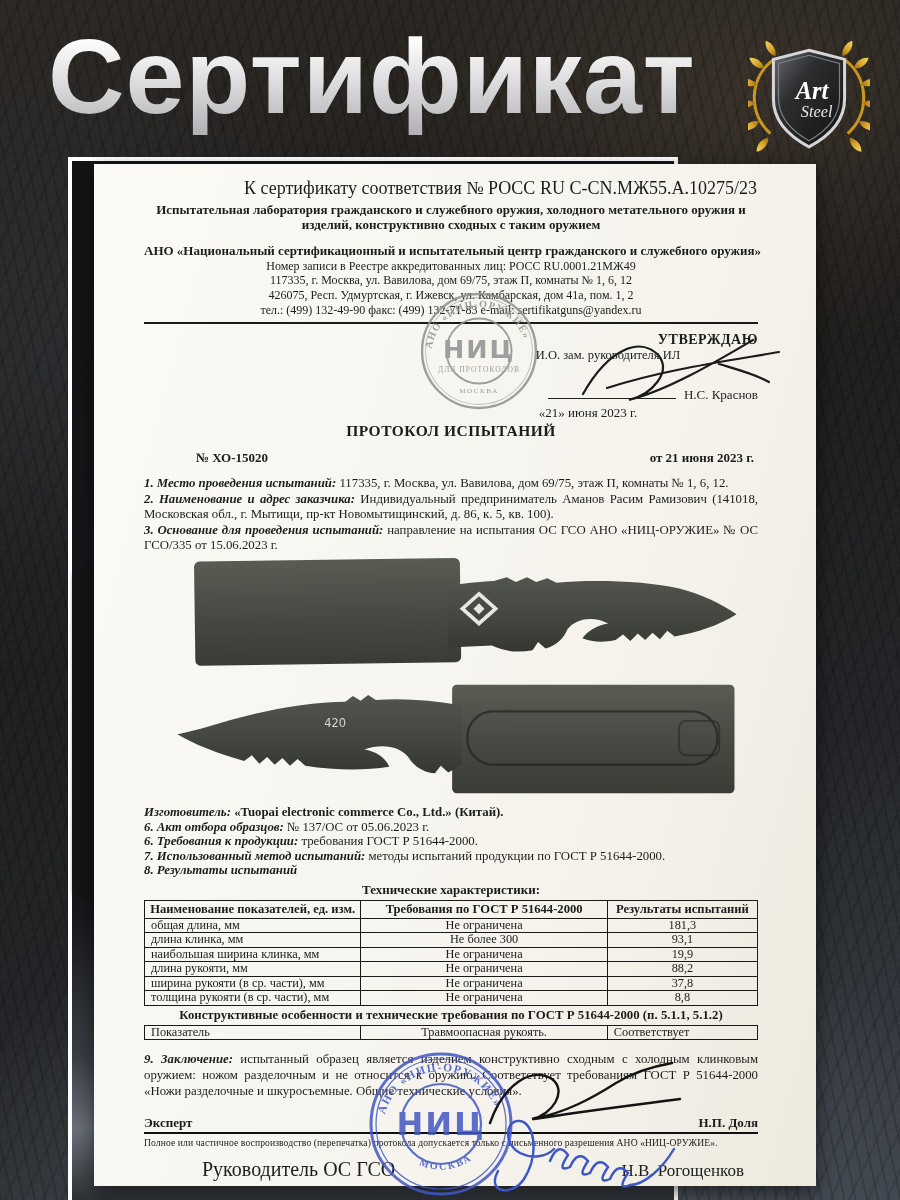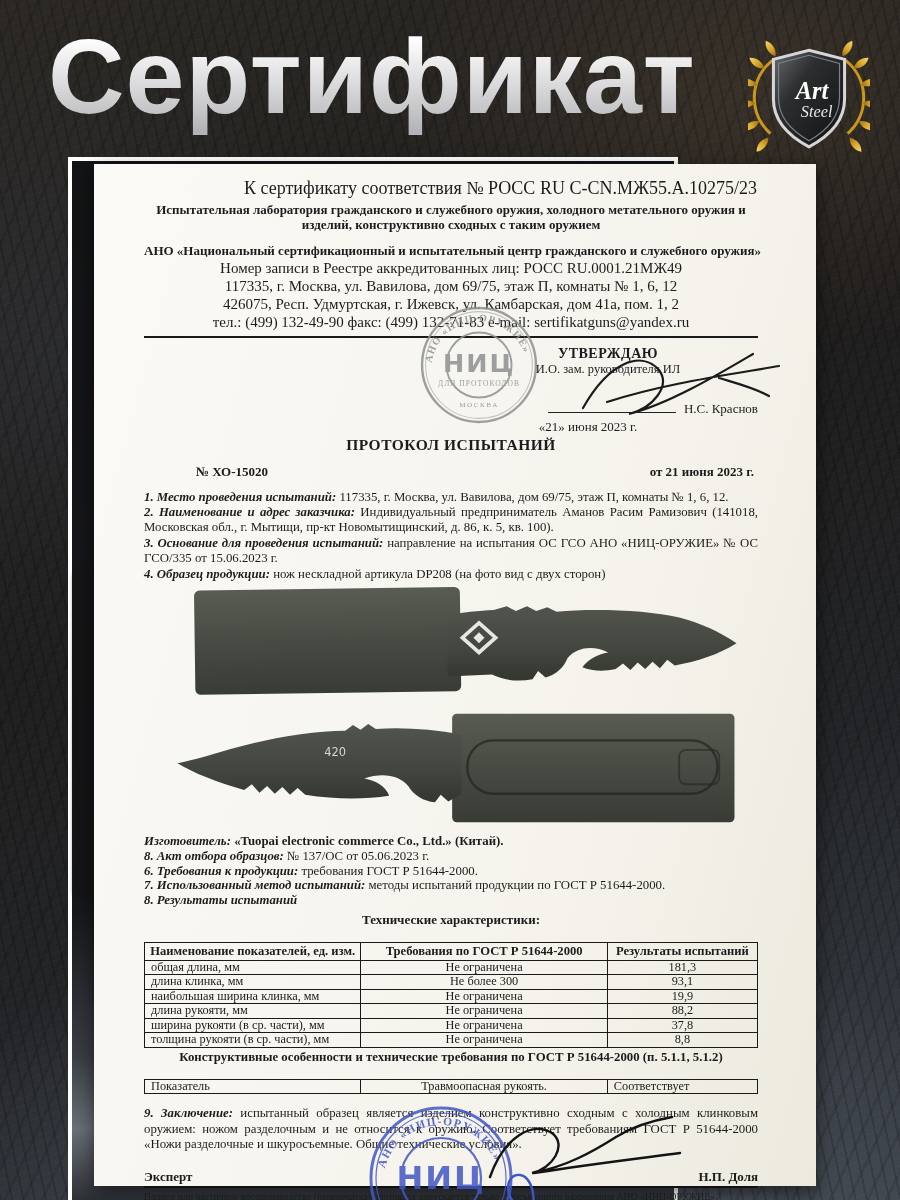--- a/index.html
+++ b/index.html
@@ -40,40 +40,40 @@
     position:absolute; left:22px; top:3px; width:722px; height:1022px;
     background:linear-gradient(105deg,#fbfaf6 0%,#f5f3ec 65%,#eceade 100%);
     box-shadow:0 6px 18px rgba(0,0,0,.55);
     padding:14px 58px 0 50px;
     color:#1c1c1c;
   }
   .hdr { text-align:center; line-height:1.15; }
   .hdr .cert-line { font-size:18px; white-space:nowrap; margin-left:100px; text-align:left; }
   .hdr .lab { font-weight:bold; font-size:13px; margin-top:4px; }
   .hdr .org { font-weight:bold; font-size:13px; margin-top:11px; white-space:nowrap; }
-  .hdr .sm { font-size:15px; margin-top:1px; }
+  .hdr .sm { font-size:12px; margin-top:1px; }
   .rule-thick { border-bottom:2.5px solid #1a1a1a; margin-top:4px; }
   .approve-row { position:relative; height:98px; }
   .stamp-wrap { position:absolute; left:274px; top:-34px; opacity:.85; }
   .approve-block { position:absolute; right:0; top:8px; width:300px; text-align:center; font-size:12.5px; }
-  .approve-block .cap { font-weight:bold; font-size:14px; letter-spacing:.5px; }
+  .approve-block .cap { font-weight:bold; font-size:14px; letter-spacing:.5px;text-align:right; }
   .sig-line { margin-top:24px; text-align:right; font-size:13px; }
   .sig-line .ln { display:inline-block; width:128px; border-bottom:1.5px solid #222; height:11px; margin-right:8px; }
   .approve-date { font-size:13px; margin-top:2px; margin-right:40px; }
   .protocol-title { text-align:center; font-weight:bold; font-size:15.5px; letter-spacing:.5px; }
   .num-row { display:flex; justify-content:space-between; font-weight:bold; font-size:13px; margin:10px 4px 0 52px; }
   .items { margin-top:10px; font-size:12.8px; line-height:1.17; text-align:justify; }
   .items p { margin-top:1px; }
   .lead { font-weight:bold; font-style:italic; }
   .k1 { margin:4px 0 0 40px; display:block; }
   .k2 { margin:0 0 0 18px; display:block; }
   .manu { font-size:12.8px; margin-top:4px; }
   .items5 { font-size:12.8px; line-height:1.14; }
   .tbl-cap { text-align:center; font-weight:bold; font-size:13px; margin-top:4px; }
-  table { width:100%; border-collapse:collapse; margin-top:14px; font-size:12.3px;padding-left:16px; }
+  table { width:100%; border-collapse:collapse; margin-top:2px; font-size:12.3px;padding-left:16px; }
   table, th, td { border:1.5px solid #1a1a1a; }
   th { font-weight:bold; padding:1px 4px; font-size:12.6px; }
   td { padding:0 6px; line-height:1.1; }
   td.c { text-align:center; }
   .col1 { width:35.3%; } .col2 { width:40.2%; } .col3 { width:24.5%; }
   .cap2 { text-align:center; font-weight:bold; font-size:12.8px; margin-top:2px; white-space:nowrap; }
   .concl { margin-top:12px; font-size:12.8px; line-height:1.22; text-align:justify; }
   .sig-area { position:relative; margin-top:16px; }
   .expert-row { display:flex; justify-content:space-between; font-weight:bold; font-size:13px; border-bottom:2px solid #111; padding-bottom:1px;align-items:flex-end; }
   .note { font-size:9.6px; margin-top:3px; letter-spacing:.1px; }
@@ -176,21 +176,20 @@
 
     <div class="num-row">
       <span>№  ХО-15020</span>
       <span>от 21 июня 2023 г.</span>
     </div>
 
     <div class="items">
       <p><span class="lead">1. Место проведения испытаний:</span> <span>117335, г. Москва, ул. Вавилова, дом 69/75, этаж П, комнаты № 1, 6, 12.</span></p>
       <p><span class="lead">2. Наименование и адрес заказчика:</span> <span>Индивидуальный предприниматель Аманов Расим Рамизович (141018, Московская обл., г. Мытищи, пр-кт Новомытищинский, д. 86, к. 5, кв. 100).</span></p>
       <p><span class="lead">3. Основание для проведения испытаний:</span> <span>направление на испытания ОС ГСО АНО «НИЦ-ОРУЖИЕ» № ОС ГСО/335 от 15.06.2023 г.</span></p>
-      <p><span class="lead">4. Образец продукции:</span> <span>нож нескладной артикула DP208 (на фото вид с двух сторон)</span></p>
     </div>
 
     <svg class="k1" width="566" height="120" viewBox="0 0 610 130">
       <defs>
         <linearGradient id="g1" x1="0" y1="0" x2="0" y2="1">
           <stop offset="0" stop-color="#585c53"></stop>
             <stop offset=".5" stop-color="#474b43"></stop>
             <stop offset="1" stop-color="#383c35"></stop>
         </linearGradient>
         <linearGradient id="g2" x1="0" y1="0" x2="0" y2="1">
@@ -236,21 +235,21 @@
         C 228 70, 246 72, 256 84
         C 262 94, 272 100, 284 101
         L 290 93 L 298 100
         L 312 92 Z" fill="url(#g2)"></path>
       <text x="168" y="52" font-size="12" fill="#d6d6d2" font-family="DejaVu Sans, sans-serif">420</text>
     </svg>
 
     <div class="manu"><span class="lead">Изготовитель:</span> <b><span>«Tuopai electronic commerce Co., Ltd.» (Китай).</span></b></div>
 
     <div class="items5">
-      <p><span class="lead">8. Акт отбора образцов:</span> <span>№ 137/ОС от 05.06.2023 г.</span></p>
+      <p><span class="lead">6. Акт отбора образцов:</span> <span>№ 137/ОС от 05.06.2023 г.</span></p>
       <p><span class="lead">6. Требования к продукции:</span> <span>требования ГОСТ Р 51644-2000.</span></p>
       <p><span class="lead">7. Использованный метод испытаний:</span> <span>методы испытаний продукции по ГОСТ Р 51644-2000.</span></p>
       <p><span class="lead">8. Результаты испытаний</span></p>
     </div>
 
     <div class="tbl-cap">Технические характеристики:</div>
     <table>
       <tbody>
           <tr>
         <th class="col1">Наименование показателей, ед. изм.</th>

